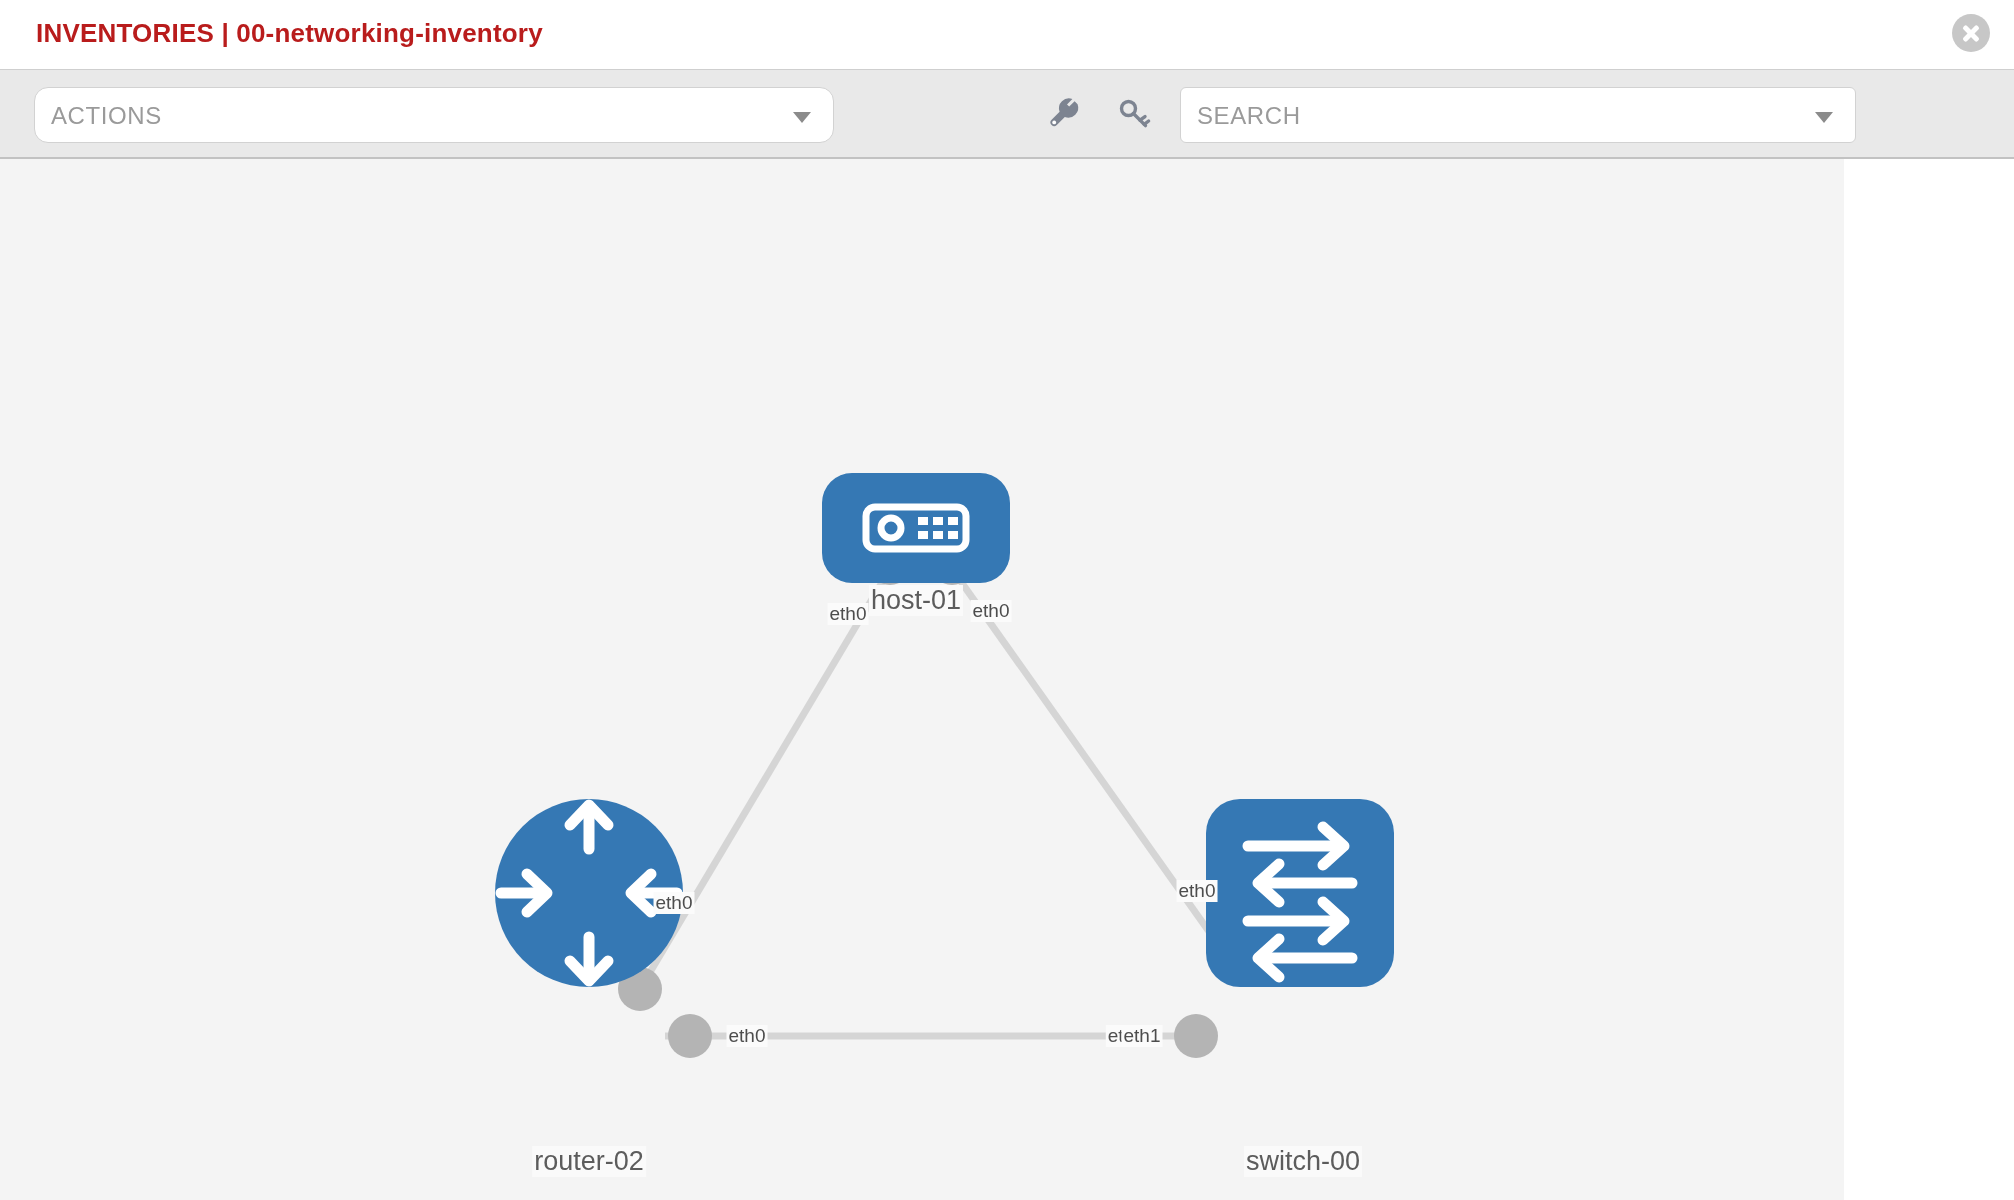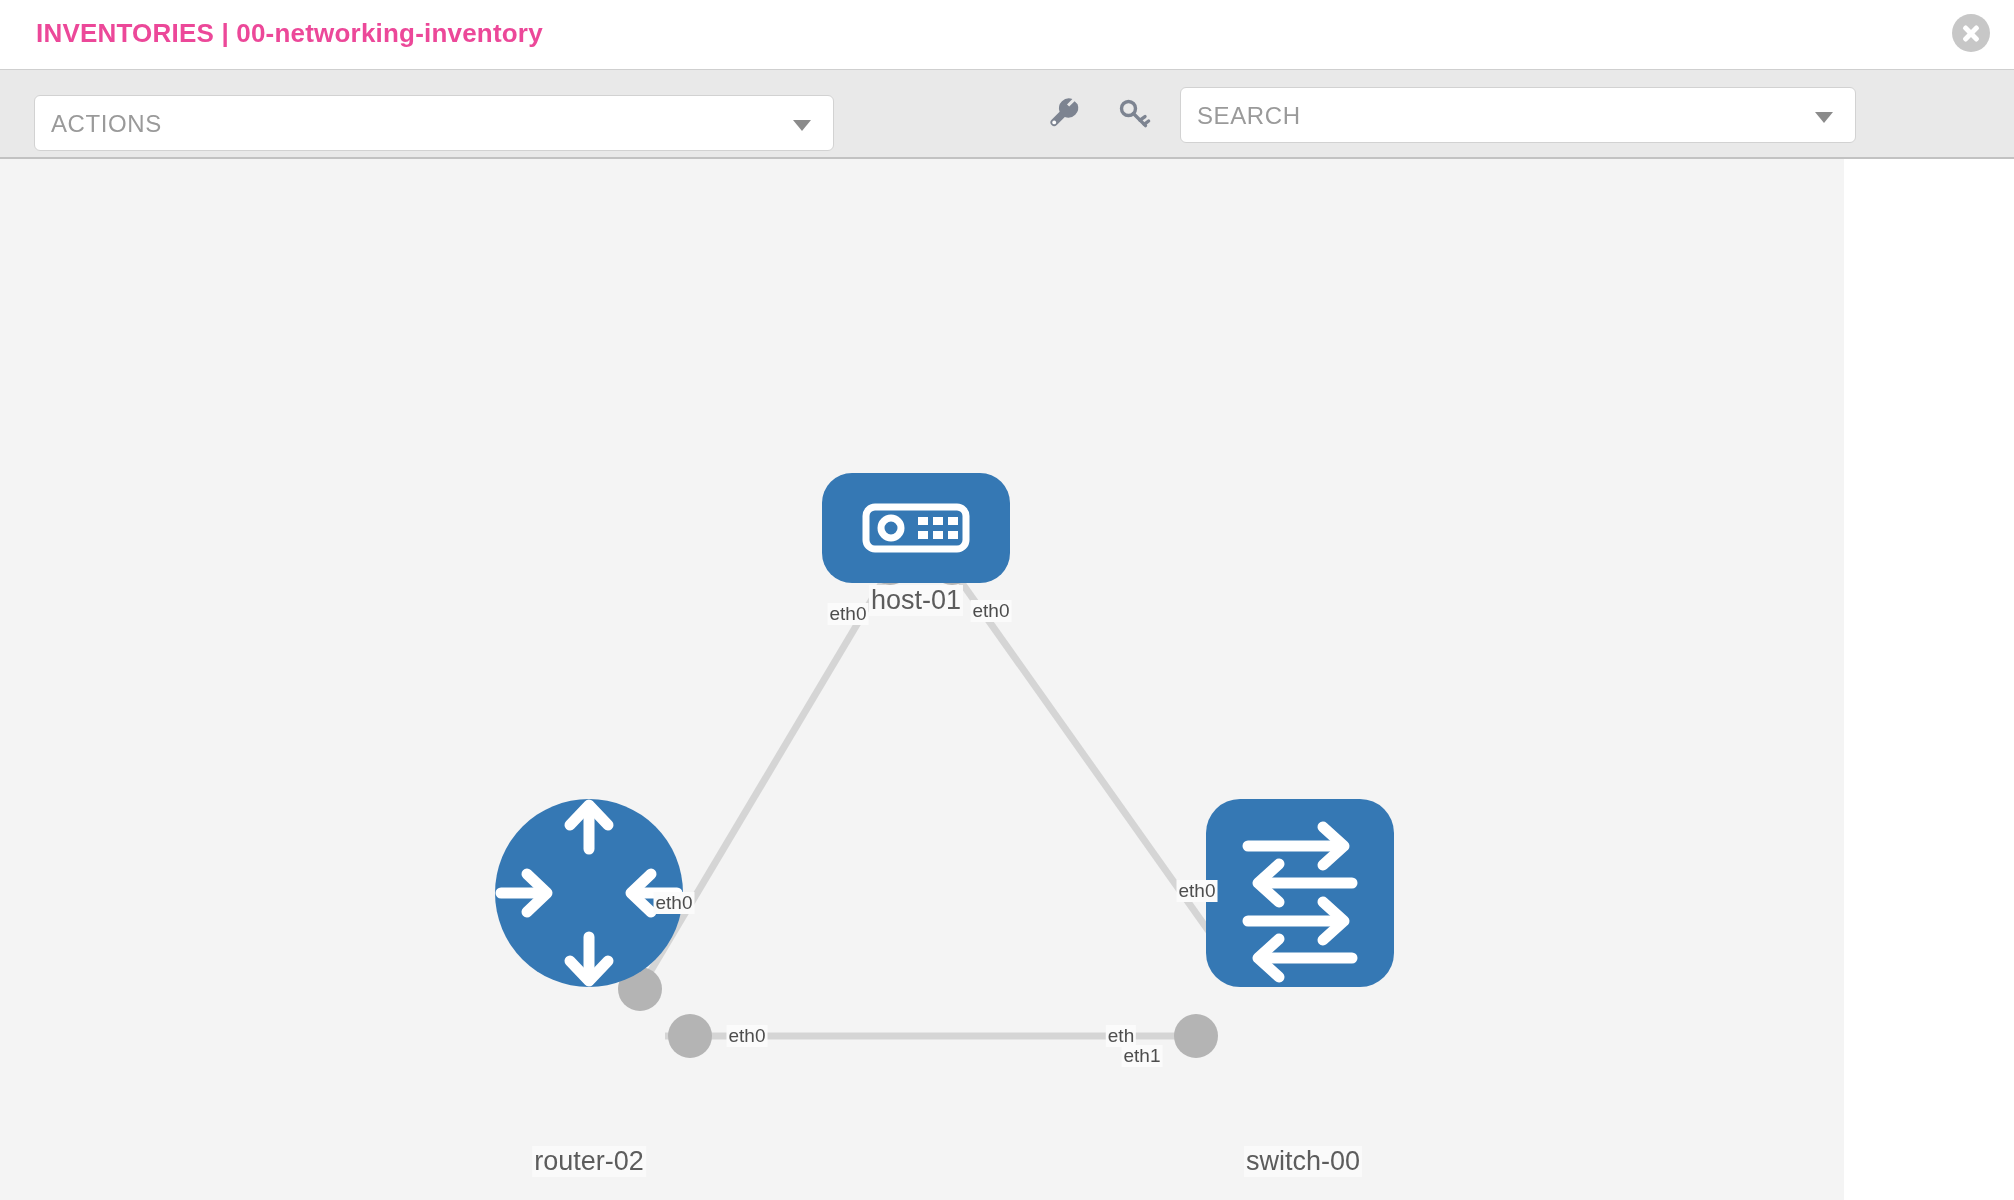--- a/index.html
+++ b/index.html
@@ -23,21 +23,21 @@
     height: 69px;
     background: #ffffff;
     box-sizing: border-box;
   }
   .header-title {
     position: absolute;
     left: 36px;
     top: 18px;
     font-size: 26px;
     font-weight: bold;
-    color: #ec4899;
+    color: #b91c1c;
     letter-spacing: 0.2px;
     white-space: nowrap;
   }
   .close-btn {
     position: absolute;
     right: 24px;
     top: 14px;
     width: 38px;
     height: 38px;
     border-radius: 50%;
@@ -71,24 +71,23 @@
     box-sizing: border-box;
   }
   .actions-select {
     position: absolute;
     left: 34px;
     top: 17px;
     width: 800px;
     height: 56px;
     background: #ffffff;
     border: 1px solid #d2d2d2;
-    border-radius: 6px;
+    border-radius: 14px;
     box-sizing: border-box;
     cursor: pointer;
-    margin-top: 8px;
   }
   .actions-select .sel-label {
     position: absolute;
     left: 16px;
     top: 14px;
     font-size: 24px;
     color: #9a9a9a;
     letter-spacing: 0.6px;
   }
   .caret {
@@ -286,19 +285,19 @@
       </g>
     </g>
   </svg>
 
   <div class="port-label" style="left:848px; top:444px;">eth0</div>
   <div class="port-label" style="left:991px; top:441px;">eth0</div>
   <div class="port-label" style="left:674px; top:733px;">eth0</div>
   <div class="port-label" style="left:1197px; top:721px;">eth0</div>
   <div class="port-label" style="left:747px; top:866px;">eth0</div>
   <div class="port-label" style="left:1121px; top:866px;">eth</div>
-  <div class="port-label" style="left:1142px; top:866px;margin-top:20px;">eth1</div>
+  <div class="port-label" style="left:1142px; top:866px;">eth1</div>
 
   <div class="node-label" style="left:916px;  top:426px;">host-01</div>
   <div class="node-label" style="left:589px;  top:987px;">router-02</div>
   <div class="node-label" style="left:1303px; top:987px;">switch-00</div>
 
 </div>
 
 </body></html>

